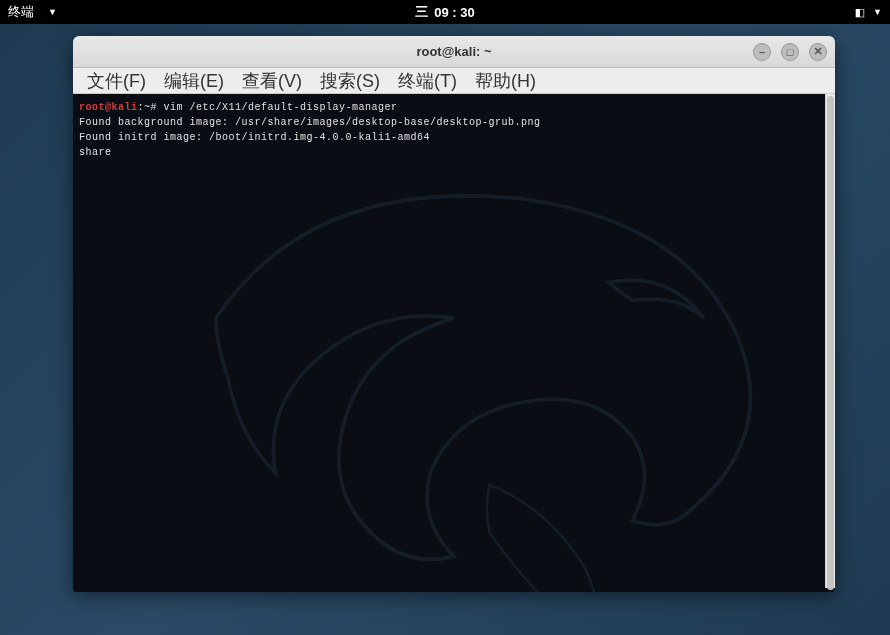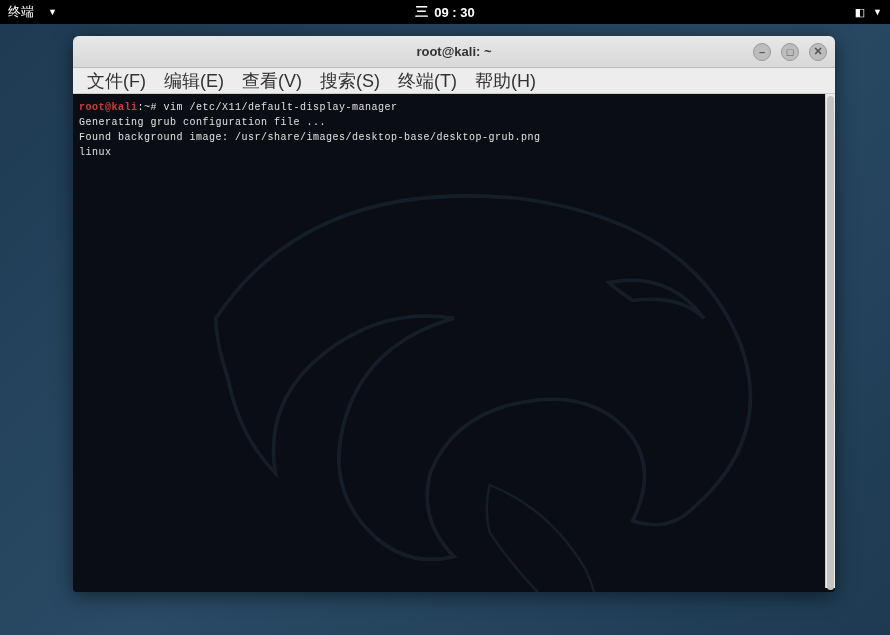--- a/index.html
+++ b/index.html
@@ -192,22 +192,22 @@
     <div class="menu-item">帮助(H)</div>
   </div>
 
   <div class="terminal">
     <svg class="terminal-bg" viewBox="0 0 640 500" preserveAspectRatio="xMidYMid meet">
       <path d="M 120 180 Q 200 60 380 80 Q 520 100 560 200 Q 590 280 520 340 Q 500 360 470 350 Q 490 310 470 280 Q 440 240 380 250 Q 320 260 300 310 Q 290 350 320 380 Q 280 390 250 360 Q 210 320 230 260 Q 250 200 320 180 Q 260 170 210 210 Q 160 250 170 310 Q 140 280 130 230 Q 120 200 120 180 Z M 450 150 Q 500 140 530 180 Q 510 160 470 165 Q 455 155 450 150 Z" fill="none" stroke="#4a6a85" stroke-width="3"></path>
       <path d="M 350 320 Q 400 340 430 390 Q 450 430 430 460 Q 420 440 400 420 Q 370 390 350 360 Q 345 340 350 320 Z" fill="none" stroke="#4a6a85" stroke-width="2"></path>
     </svg>
     <div class="terminal-content" id="terminal-lines">
         <div class="term-line"><span class="prompt-user">root@</span><span class="prompt-user">kali</span><span class="prompt-path">:~#</span><span> vim /etc/X11/default-display-manager</span></div>
-        <div class="term-line">Generating grub configuration file ...</div>
         <div class="term-line">Found background image: /usr/share/images/desktop-base/desktop-grub.png</div>
-        <div class="term-line">linux</div>
+        <div class="term-line">Found initrd image: /boot/initrd.img-4.0.0-kali1-amd64</div>
+        <div class="term-line">share</div>
       </div>
   </div>
 
   <div class="scrollbar">
     <div class="scrollbar-thumb"></div>
   </div>
 </div>
 
 </body></html>

